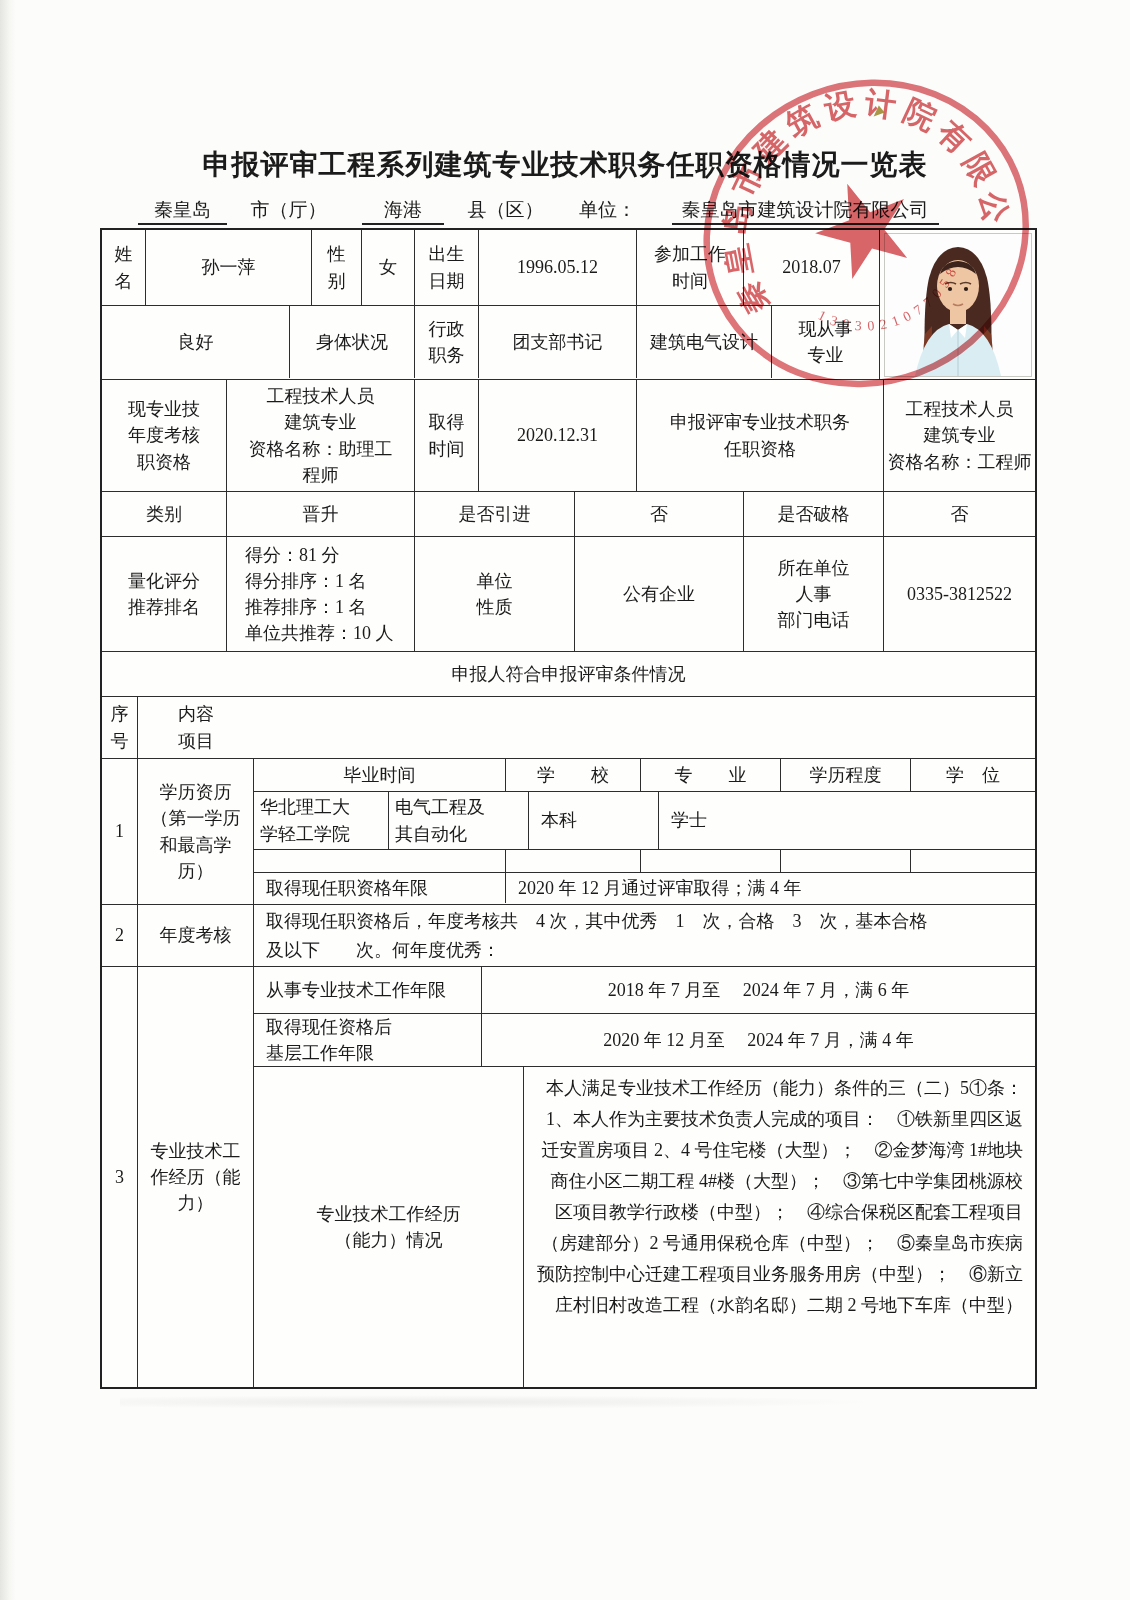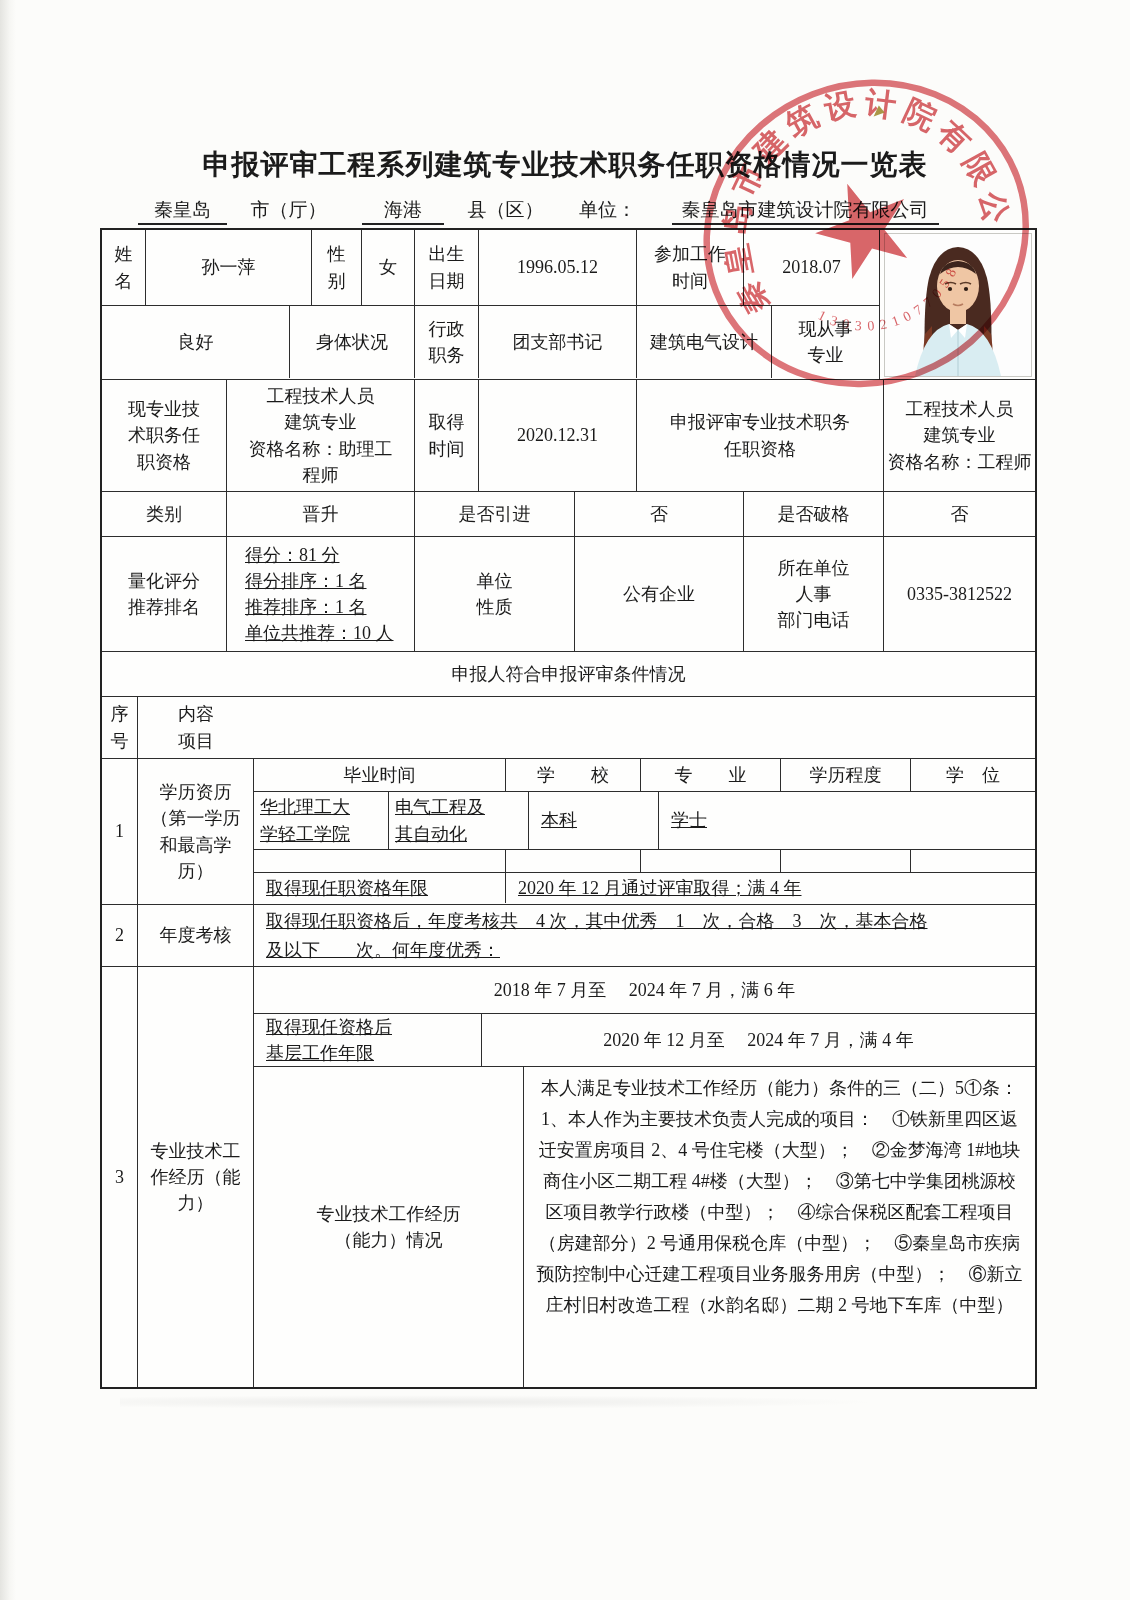--- a/index.html
+++ b/index.html
@@ -27,22 +27,22 @@
   .tbl{position:absolute;top:228px;left:100px;width:937px;border:2.2px solid #222;
        background:rgba(255,255,255,.6);box-sizing:border-box;font-size:18px;}
   .r{display:flex;border-bottom:1.6px solid #2d2d2d;box-sizing:border-box;}
   .r:last-child{border-bottom:none;}
   .c{border-right:1.6px solid #2d2d2d;box-sizing:border-box;
      display:flex;align-items:center;justify-content:center;text-align:center;
      white-space:pre-line;line-height:1.45;padding:2px 3px;}
   .c:last-child{border-right:none;}
   .stack{display:flex;flex-direction:column;box-sizing:border-box;}
   .stack > .r:last-child{border-bottom:none;}
-  .left-text{justify-content:flex-start;text-align:left;padding-left:12px;text-decoration:underline;}
-  .top-text{align-items:flex-start;text-align:center;padding:6px 12px;line-height:31px;}
+  .left-text{justify-content:flex-start;text-align:left;padding-left:12px;}
+  .top-text{align-items:flex-start;text-align:right;padding:6px 12px;line-height:31px;}
 
   
   .photo-cell{position:relative;padding:0;}
   .photo{width:146px;height:142px;border:1px solid #c9c9c4;background:#fdfdfd;display:block;}
 
   
   .seal{position:absolute;left:688px;top:78px;width:360px;height:320px;
     transform:rotate(-21deg);opacity:.78;mix-blend-mode:multiply;pointer-events:none;z-index:6;}
   .pen-mark{position:absolute;left:872px;top:108px;width:0;height:0;z-index:7;
     border-left:11px solid #9a8527;border-top:4px solid transparent;border-bottom:5px solid transparent;
@@ -116,21 +116,21 @@
         <path d="M30 142 Q40 96 64 90 L73 96 L82 90 Q106 96 116 142 Z" fill="#d9edf2"></path>
         <path d="M64 90 L73 96 L66 104 Z" fill="#ffffff"></path>
         <path d="M82 90 L73 96 L80 104 Z" fill="#ffffff"></path>
         <path d="M73 96 L73 142" stroke="#bcd6dd" stroke-width="1.4"></path>
       </svg>
     </div>
   </div>
 
   <div class="r" style="height:112px">
     <div class="c" style="width:125px">现专业技
-术职务任
+年度考核
 职资格</div>
     <div class="c" style="width:188px">工程技术人员
 建筑专业
 资格名称：助理工
 程师</div>
     <div class="c" style="width:64px">取得
 时间</div>
     <div class="c" style="width:158px">2020.12.31</div>
     <div class="c" style="width:247px">申报评审专业技术职务
 任职资格</div>
@@ -218,20 +218,21 @@
 及以下　　次。何年度优秀：</div>
   </div>
 
   <div class="r" style="height:420px">
     <div class="c" style="width:36px">3</div>
     <div class="c" style="width:116px">专业技术工
 作经历（能
 力）</div>
     <div class="stack" style="flex:1">
       <div class="r" style="height:47px">
+        <div class="c left-text" style="width:228px">从事专业技术工作年限</div>
         <div class="c" style="flex:1">2018 年 7 月至　 2024 年 7 月，满 6 年</div>
       </div>
       <div class="r" style="height:53px">
         <div class="c left-text" style="width:228px">取得现任资格后
 基层工作年限</div>
         <div class="c" style="flex:1">2020 年 12 月至　 2024 年 7 月，满 4 年</div>
       </div>
       <div class="r" style="flex:1">
         <div class="c" style="width:270px">专业技术工作经历
 （能力）情况</div>

